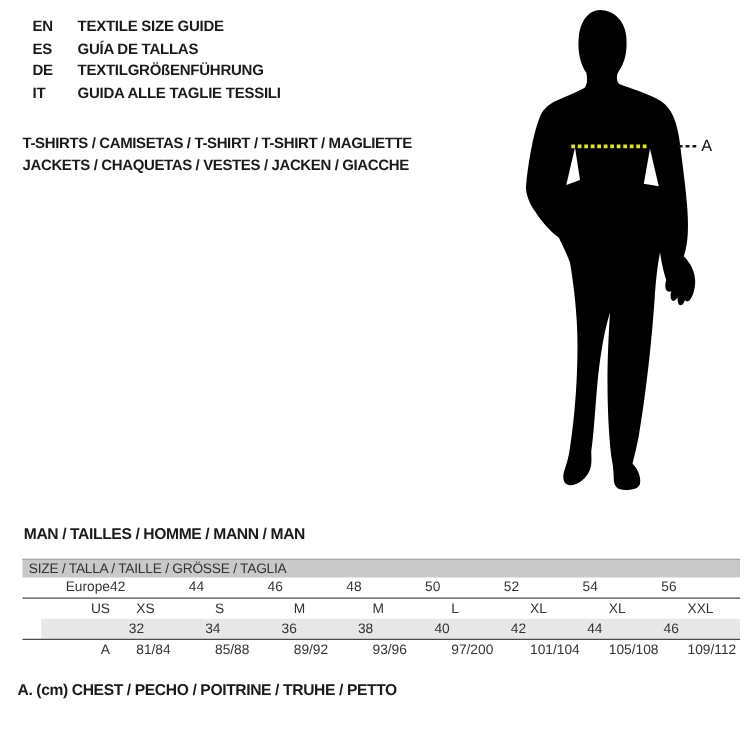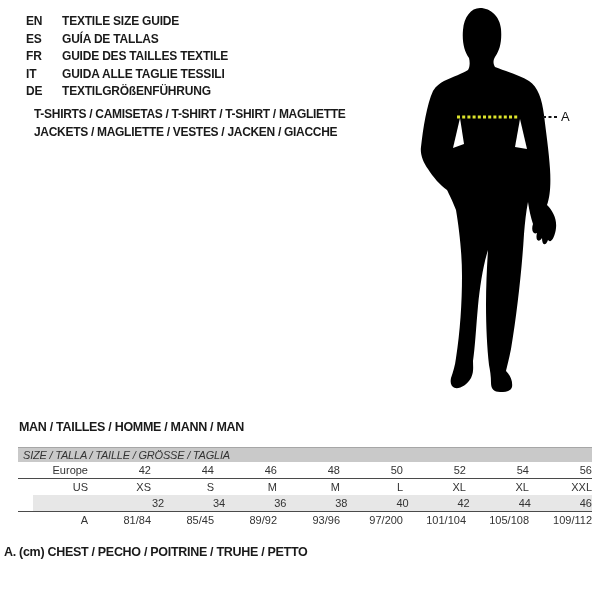--- a/index.html
+++ b/index.html
@@ -12,84 +12,80 @@
     overflow: hidden;
   }
   .page { position: absolute; inset: 0; width: 488px; height: 600px; }
 
   
   .lang-list { position: absolute; left: 26px; top: 13px; }
   .lang-row { display: flex; line-height: 17.5px; font-weight: bold; font-size: 12px; letter-spacing: -0.2px; }
   .lang-code { width: 36px; flex: 0 0 36px; }
 
   
-  .categories { position: absolute; left: 34px; top: 106px; font-weight: bold; font-size: 12px; line-height: 17.5px; letter-spacing: -0.3px; }
+  .categories { position: absolute; left: 18px; top: 106px; font-weight: bold; font-size: 12px; line-height: 17.5px; letter-spacing: -0.3px; }
 
   
   .figure-svg { position: absolute; left: 0; top: 0; width: 600px; height: 600px; pointer-events: none; }
 
   
   .measure-label { position: absolute; left: 561px; top: 109px; font-size: 13px; font-weight: 400; color: #111; }
 
   
   .section-title { position: absolute; left: 19px; top: 420px; font-weight: bold; font-size: 12.5px; letter-spacing: -0.3px; }
 
   
   .size-table { position: absolute; left: 18px; top: 447px; width: 574px; font-size: 11px; color: var(--table-text, #333); }
   .size-table .thead {
     background: var(--header-bg, #c9c9c9);
     height: 14px; line-height: 14px;
     padding-left: 5px;
     border-top: 1px solid #a6a6a6;
-    font-size: 11px; letter-spacing: -0.2px; font-style: italic;
+    font-size: 11px; letter-spacing: -0.2px;
   }
   .trow {
     display: grid;
     grid-template-columns: 70px repeat(8, 1fr);
     height: 16px; line-height: 16px;
   }
   .trow.shaded { background: var(--shaded-bg, #e7e7e7); margin-left: 15px; }
-  .trow.ruled { border-top: 1px solid var(--rule, #4a4a4a); }
+  .trow.ruled { border-top: 1px solid var(--rule, #4a4a4a); gap: 21px; }
   .trow .rlabel { text-align: right; padding-left: 5px; }
-  .trow .cell { text-align: right; }
+  .trow .cell { text-align: left; }
 
   
-  .footnote { position: absolute; left: 4px; top: 545px; font-weight: bold; font-size: 12.5px; letter-spacing: -0.3px; }
+  .footnote { position: absolute; left: 14px; top: 545px; font-weight: bold; font-size: 12.5px; letter-spacing: -0.3px; }
 </style>
 </head>
 <body style="--bg: #ffffff; --text: #1a1a1a; --table-text: #333333; --header-bg: #c9c9c9; --shaded-bg: #e7e7e7; --rule: #4a4a4a;">
 
 <div class="page">
 
   <div class="lang-list">
       <div class="lang-row">
         <span class="lang-code">EN</span>
         <span>TEXTILE SIZE GUIDE</span>
       </div>
       <div class="lang-row">
         <span class="lang-code">ES</span>
         <span>GUÍA DE TALLAS</span>
       </div>
       <div class="lang-row">
-        <span class="lang-code">FR</span>
-        <span>GUIDE DES TAILLES TEXTILE</span>
+        <span class="lang-code">DE</span>
+        <span>TEXTILGRÖßENFÜHRUNG</span>
       </div>
       <div class="lang-row">
         <span class="lang-code">IT</span>
         <span>GUIDA ALLE TAGLIE TESSILI</span>
       </div>
-      <div class="lang-row">
-        <span class="lang-code">DE</span>
-        <span>TEXTILGRÖßENFÜHRUNG</span>
-      </div>
     </div>
 
   <div class="categories">
     <div>T-SHIRTS / CAMISETAS / T-SHIRT / T-SHIRT / MAGLIETTE</div>
-    <div>JACKETS / MAGLIETTE / VESTES / JACKEN / GIACCHE</div>
+    <div>JACKETS / CHAQUETAS / VESTES / JACKEN / GIACCHE</div>
   </div>
 
   <svg class="figure-svg" viewBox="0 0 600 600" aria-hidden="true">
     <path d="M 480 8
          C 491 8 500 17 501 29
          C 502 41 500 50 495 57
          C 493 60 493 64 495 67
          C 505 71 519 75 529 81
          C 538 87 542 99 544 115
          C 546 132 549 152 550 169
@@ -168,21 +164,21 @@
           <div class="cell">36</div>
           <div class="cell">38</div>
           <div class="cell">40</div>
           <div class="cell">42</div>
           <div class="cell">44</div>
           <div class="cell">46</div>
         </div>
         <div class="trow ruled">
           <div class="rlabel">A</div>
           <div class="cell">81/84</div>
-          <div class="cell">85/45</div>
+          <div class="cell">85/88</div>
           <div class="cell">89/92</div>
           <div class="cell">93/96</div>
           <div class="cell">97/200</div>
           <div class="cell">101/104</div>
           <div class="cell">105/108</div>
           <div class="cell">109/112</div>
         </div>
       </div>
   </div>
 

